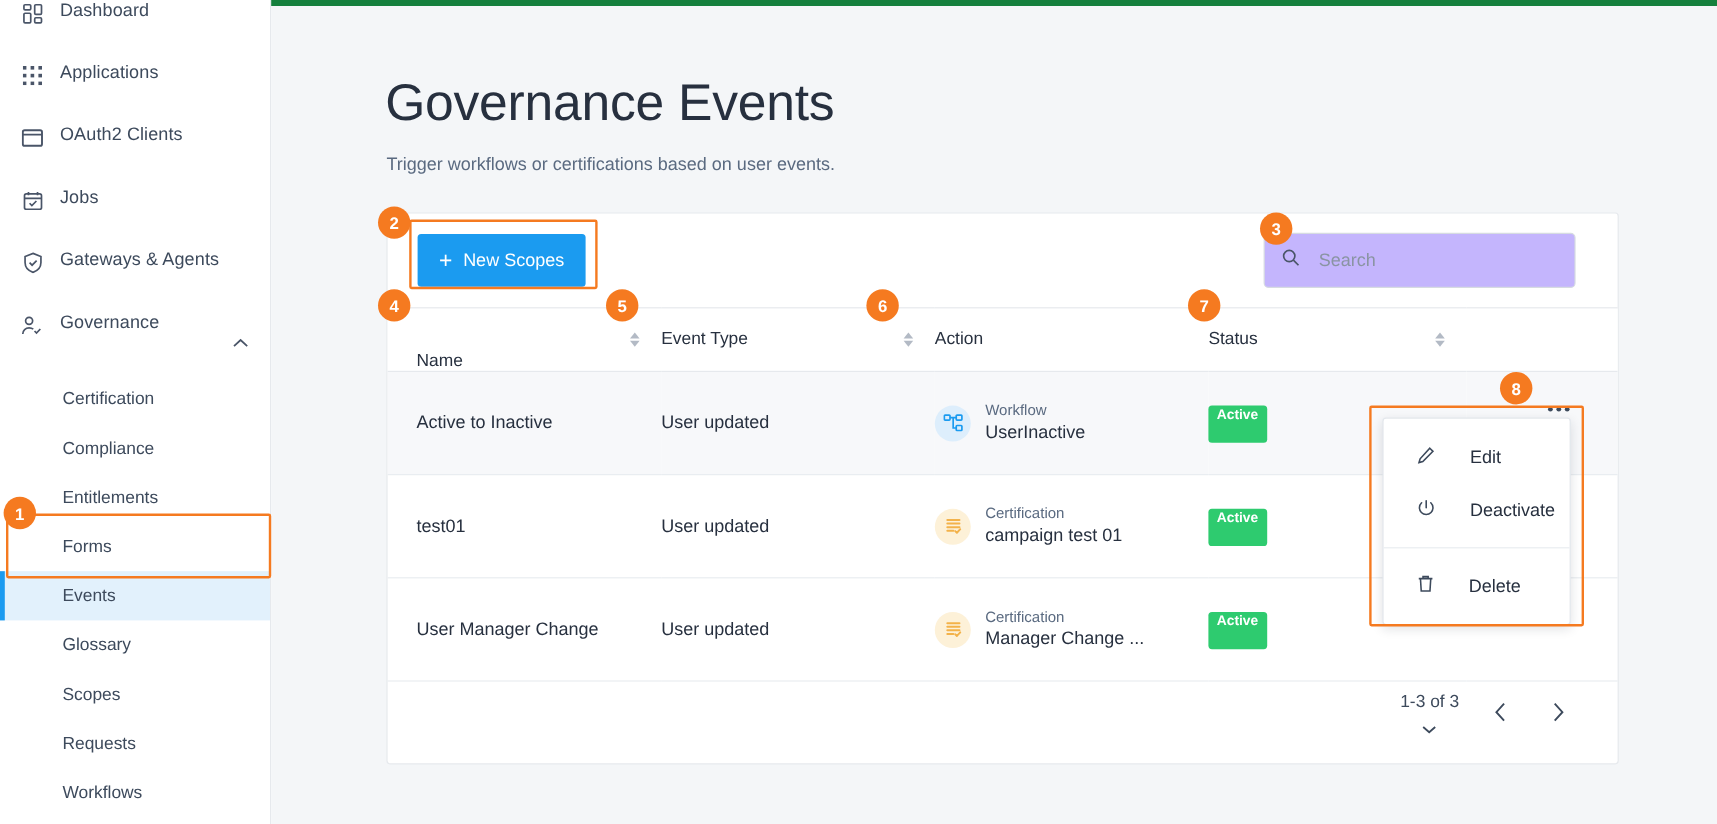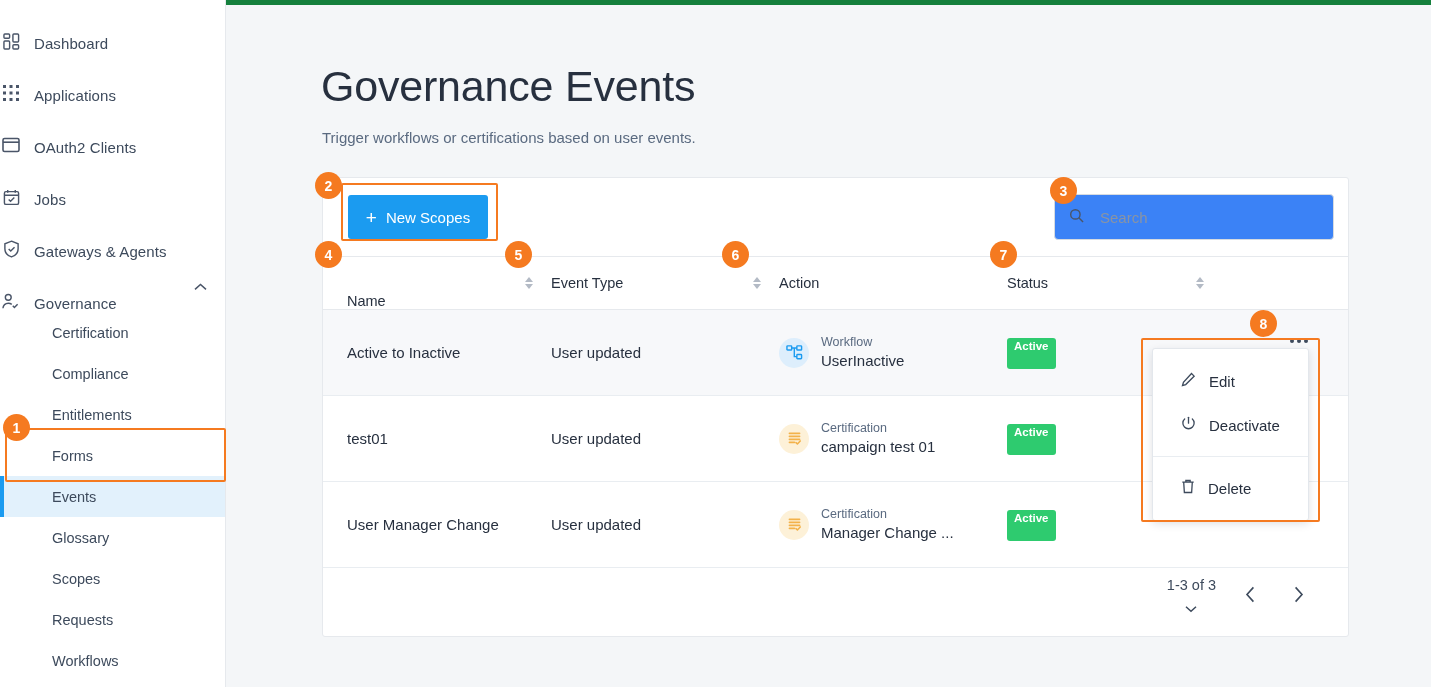--- a/index.html
+++ b/index.html
@@ -13,23 +13,23 @@
 
   
   .sidebar {
     position: absolute; left: 0; top: 0;
     width: 226px; height: 687px;
     background: #ffffff;
     border-right: 1px solid #e6e9ed;
   }
   .nav-item {
     position: relative;
-    display: flex; align-items: flex-end;
+    display: flex; align-items: flex-start;
     height: 52px;
-    padding-left: 0;
+    padding-left: 16px;
     cursor: pointer;
   }
   .nav-icon {
     width: 22px; height: 22px;
     margin-right: 12px;
     display: flex; align-items: center; justify-content: center;
     color: #4a5568; flex: none;
   }
   .nav-label {
     font-size: 15px; color: #3d4a5c; letter-spacing: .1px;
@@ -80,25 +80,25 @@
     width: 140px; height: 44px;
     background: #1b9bf0; color: #fff;
     border: none; border-radius: 3px;
     font-size: 15px; font-family: inherit;
     display: flex; align-items: center; justify-content: center;
     gap: 9px; cursor: pointer;
   }
   .plus { font-size: 19px; line-height: 1; font-weight: 300; }
 
   .search-wrap {
-    position: absolute; right: 14px; top: 16px;
-    width: 280px; height: 46px;
+    position: absolute; right: 35px; top: 16px;
+    width: 260px; height: 46px;
     border: 1px solid #d6dbe1; border-radius: 4px;
     display: flex; align-items: center; padding: 0 14px;
-    background: #3b82f6;
+    background: #c4b5fd;
   }
   .search-wrap svg { flex: none; color: #4a5568; }
   .search-input {
     border: none; outline: none; background: transparent;
     margin-left: 16px; font-size: 15px; color: #27303f;
     font-family: inherit; width: 160px;
   }
   .search-input::placeholder { color: #8a94a3; }
 
   
@@ -167,21 +167,21 @@
   
   .menu {
     position: absolute; left: 1152px; top: 348px;
     width: 157px;
     background: #fff;
     border: 1px solid #e3e7ec; border-radius: 3px;
     box-shadow: 0 3px 9px rgba(20,30,50,.13);
     padding: 10px 0; z-index: 40;
   }
   .menu-item {
-    display: flex; align-items: center; gap: 13px;
+    display: flex; align-items: center; gap: 29px;
     height: 44px; padding-left: 28px;
     font-size: 15px; color: #27303f; cursor: pointer;
   }
   .menu-item svg { color: #3d4a5c; flex: none; }
   .menu-sep { height: 1px; background: #e9edf1; margin: 9px 0; }
 
   
   .ann {
     position: absolute; width: 27px; height: 27px; border-radius: 50%;
     background: #f57a20; color: #fff;

